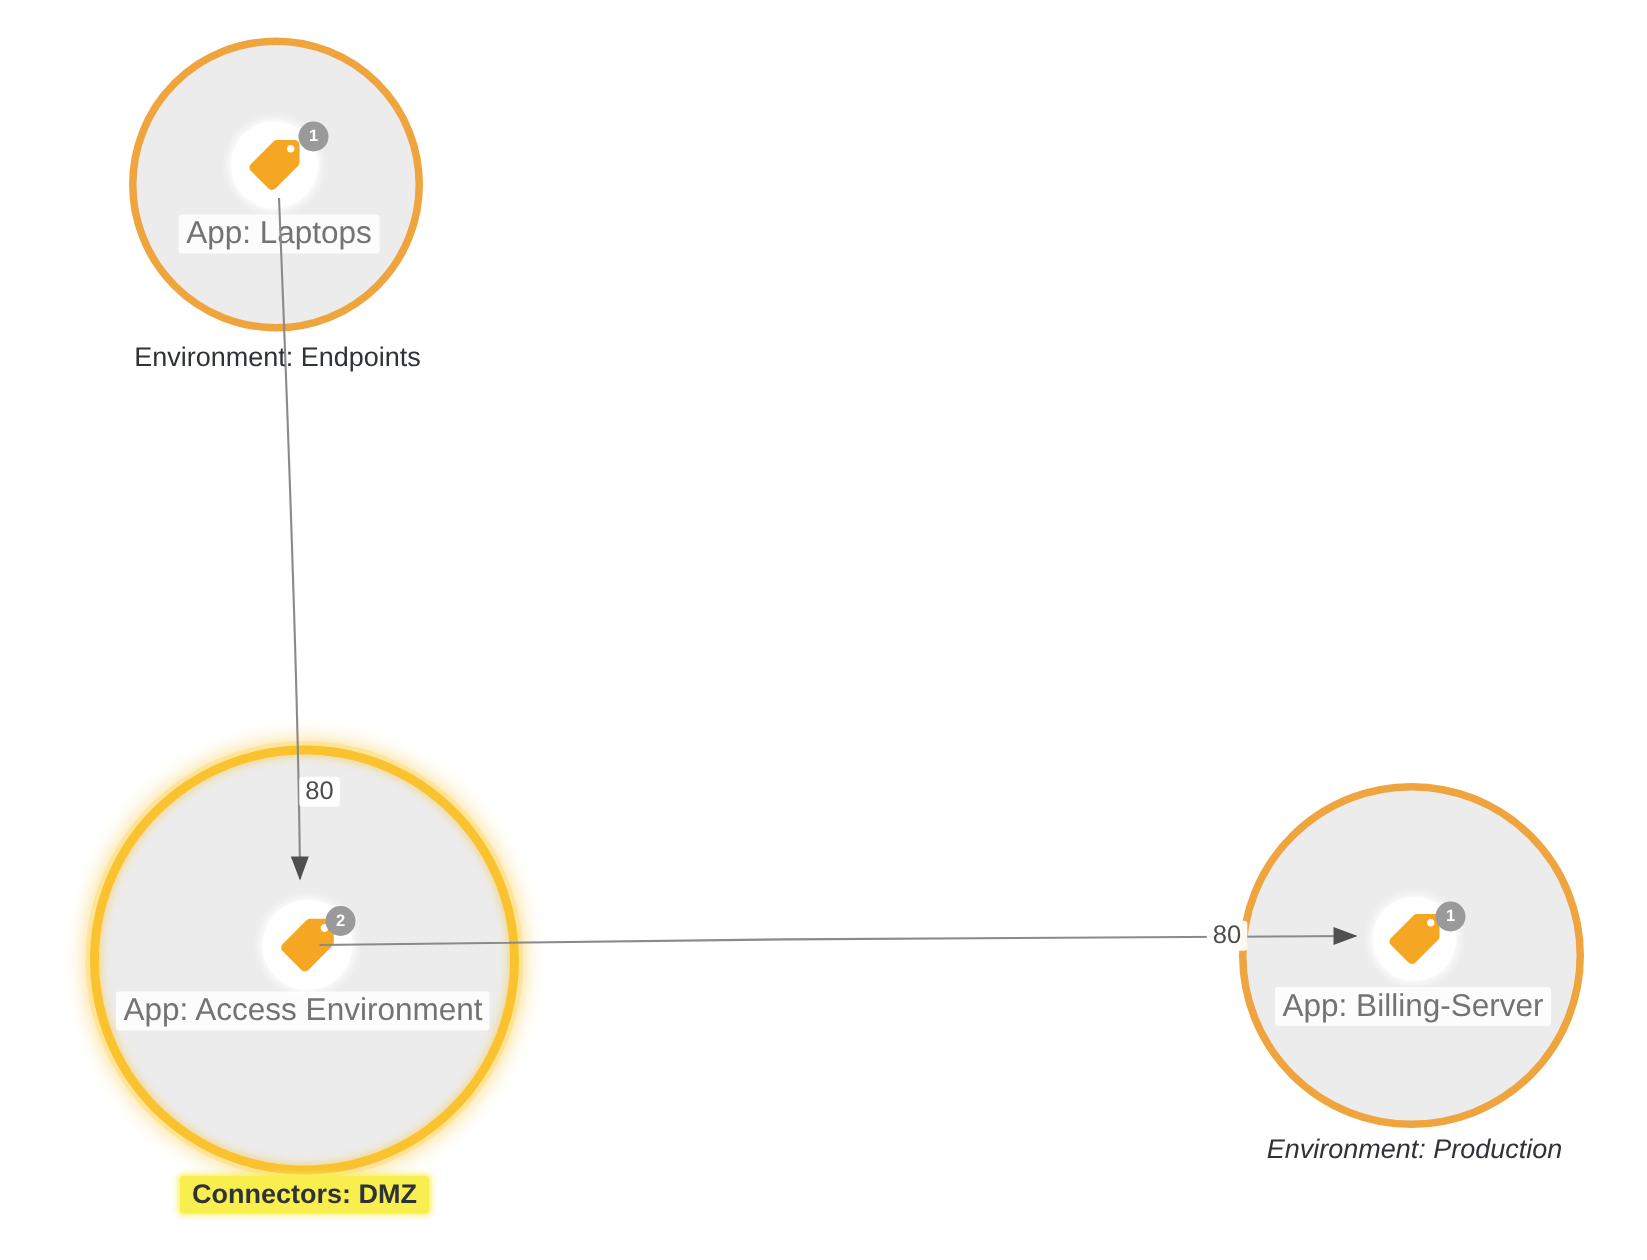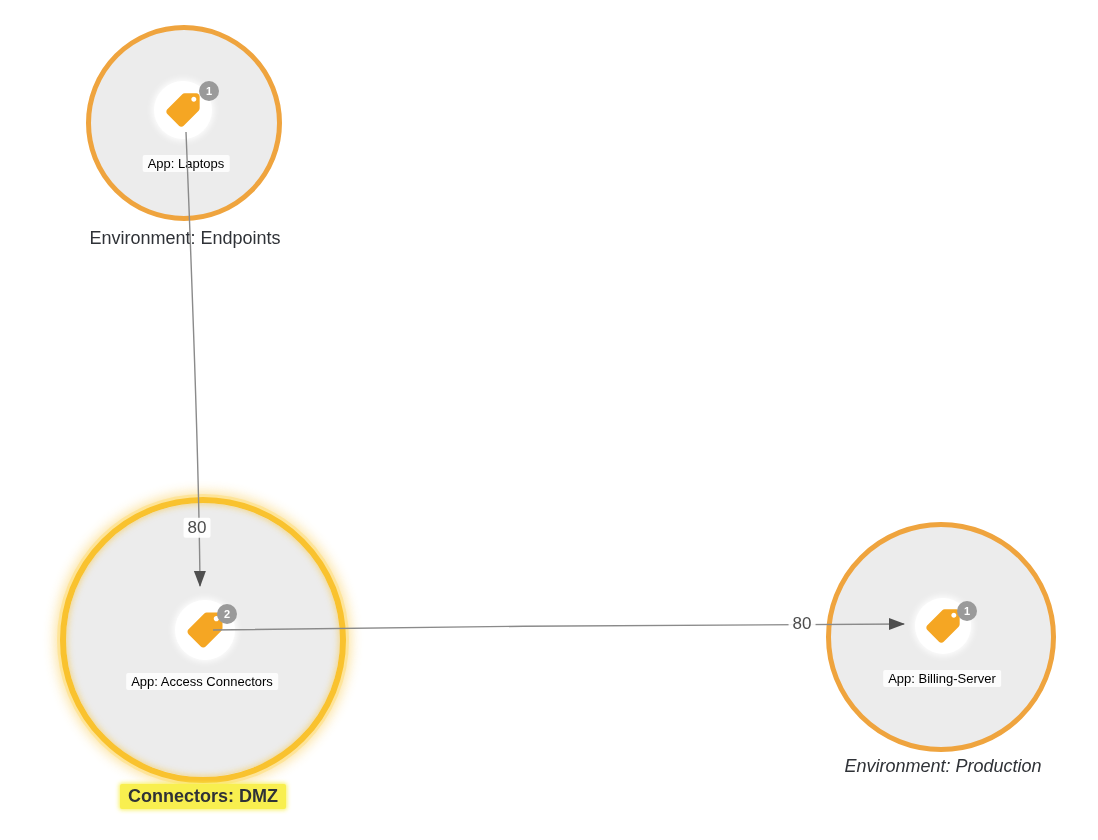--- a/index.html
+++ b/index.html
@@ -24,36 +24,36 @@
     box-shadow:0 0 6px 2px rgba(255,255,255,.9);
   }
   .tag-svg{transform:scaleX(-1);display:block;}
   .badge{
     position:absolute;z-index:4;width:20px;height:20px;border-radius:50%;
     background:#9a9a9a;color:#ffffff;font-size:11px;font-weight:bold;
     display:flex;align-items:center;justify-content:center;line-height:1;
   }
   .app-label{
     position:absolute;z-index:3;transform:translateX(-50%);
-    white-space:nowrap;font-size:13px;color:#000000;
-    background:rgba(255,255,255,.85);padding:1px 5px;border-radius:2px;margin-top:12px;
+    white-space:nowrap;font-size:21px;color:#737373;
+    background:rgba(255,255,255,.85);padding:1px 5px;border-radius:2px;
   }
   .env-label{
     position:absolute;z-index:3;transform:translateX(-50%);
     white-space:nowrap;font-size:18px;color:#2f3237;
   }
   .env-label.highlighted{
     background:#f8ef4f;font-weight:bold;padding:2px 8px;border-radius:2px;
     box-shadow:0 0 4px 1px rgba(248,239,79,.9);
   }
   #edge-layer{position:absolute;left:0;top:0;z-index:2;}
   .port-label{
     position:absolute;z-index:3;transform:translate(-50%,-50%);
     font-size:17px;color:#4c4c4c;background:rgba(255,255,255,.92);
-    padding:0 4px;line-height:1.2;border-radius:2px;
+    padding:0 4px;line-height:1.2;border-radius:2px;margin-left:16px;
   }
 </style>
 </head>
 <body>
 
 <div id="canvas">
 
   <div class="node" style="left:86px;top:25px;width:196px;height:196px;">
     <div class="circle normal"></div>
     <div class="icon-wrap" style="left:68px;top:56px;width:58px;height:58px;">
@@ -67,21 +67,21 @@
   </div>
 
   <div class="node" style="left:60px;top:497px;width:286px;height:286px;">
     <div class="circle selected"></div>
     <div class="icon-wrap" style="left:115px;top:103px;width:60px;height:60px;">
       <svg class="tag-svg" viewBox="0 0 24 24" width="42" height="42">
         <path fill="#f5a623" d="M21.41 11.58l-9-9C12.05 2.22 11.55 2 11 2H4c-1.1 0-2 .9-2 2v7c0 .55.22 1.05.59 1.42l9 9c.36.36.86.58 1.41.58.55 0 1.05-.22 1.41-.59l7-7c.37-.36.59-.86.59-1.41 0-.55-.23-1.06-.59-1.42zM5.5 7C4.67 7 4 6.33 4 5.5S4.67 4 5.5 4 7 4.67 7 5.5 6.33 7 5.5 7z"></path>
       </svg>
       <span class="badge" style="left:42px;top:4px;">2</span>
     </div>
-    <div class="app-label" style="left:142px;top:164px;">App: Access Connectors</div>
+    <div class="app-label" style="left:142px;top:164px;">App: Access Environment</div>
     <div class="env-label highlighted" style="left:143px;top:287px;">Connectors: DMZ</div>
   </div>
 
   <div class="node" style="left:826px;top:522px;width:230px;height:230px;">
     <div class="circle normal"></div>
     <div class="icon-wrap" style="left:89px;top:76px;width:56px;height:56px;">
       <svg class="tag-svg" viewBox="0 0 24 24" width="40" height="40">
         <path fill="#f5a623" d="M21.41 11.58l-9-9C12.05 2.22 11.55 2 11 2H4c-1.1 0-2 .9-2 2v7c0 .55.22 1.05.59 1.42l9 9c.36.36.86.58 1.41.58.55 0 1.05-.22 1.41-.59l7-7c.37-.36.59-.86.59-1.41 0-.55-.23-1.06-.59-1.42zM5.5 7C4.67 7 4 6.33 4 5.5S4.67 4 5.5 4 7 4.67 7 5.5 6.33 7 5.5 7z"></path>
       </svg>
       <span class="badge" style="left:42px;top:3px;">1</span>

